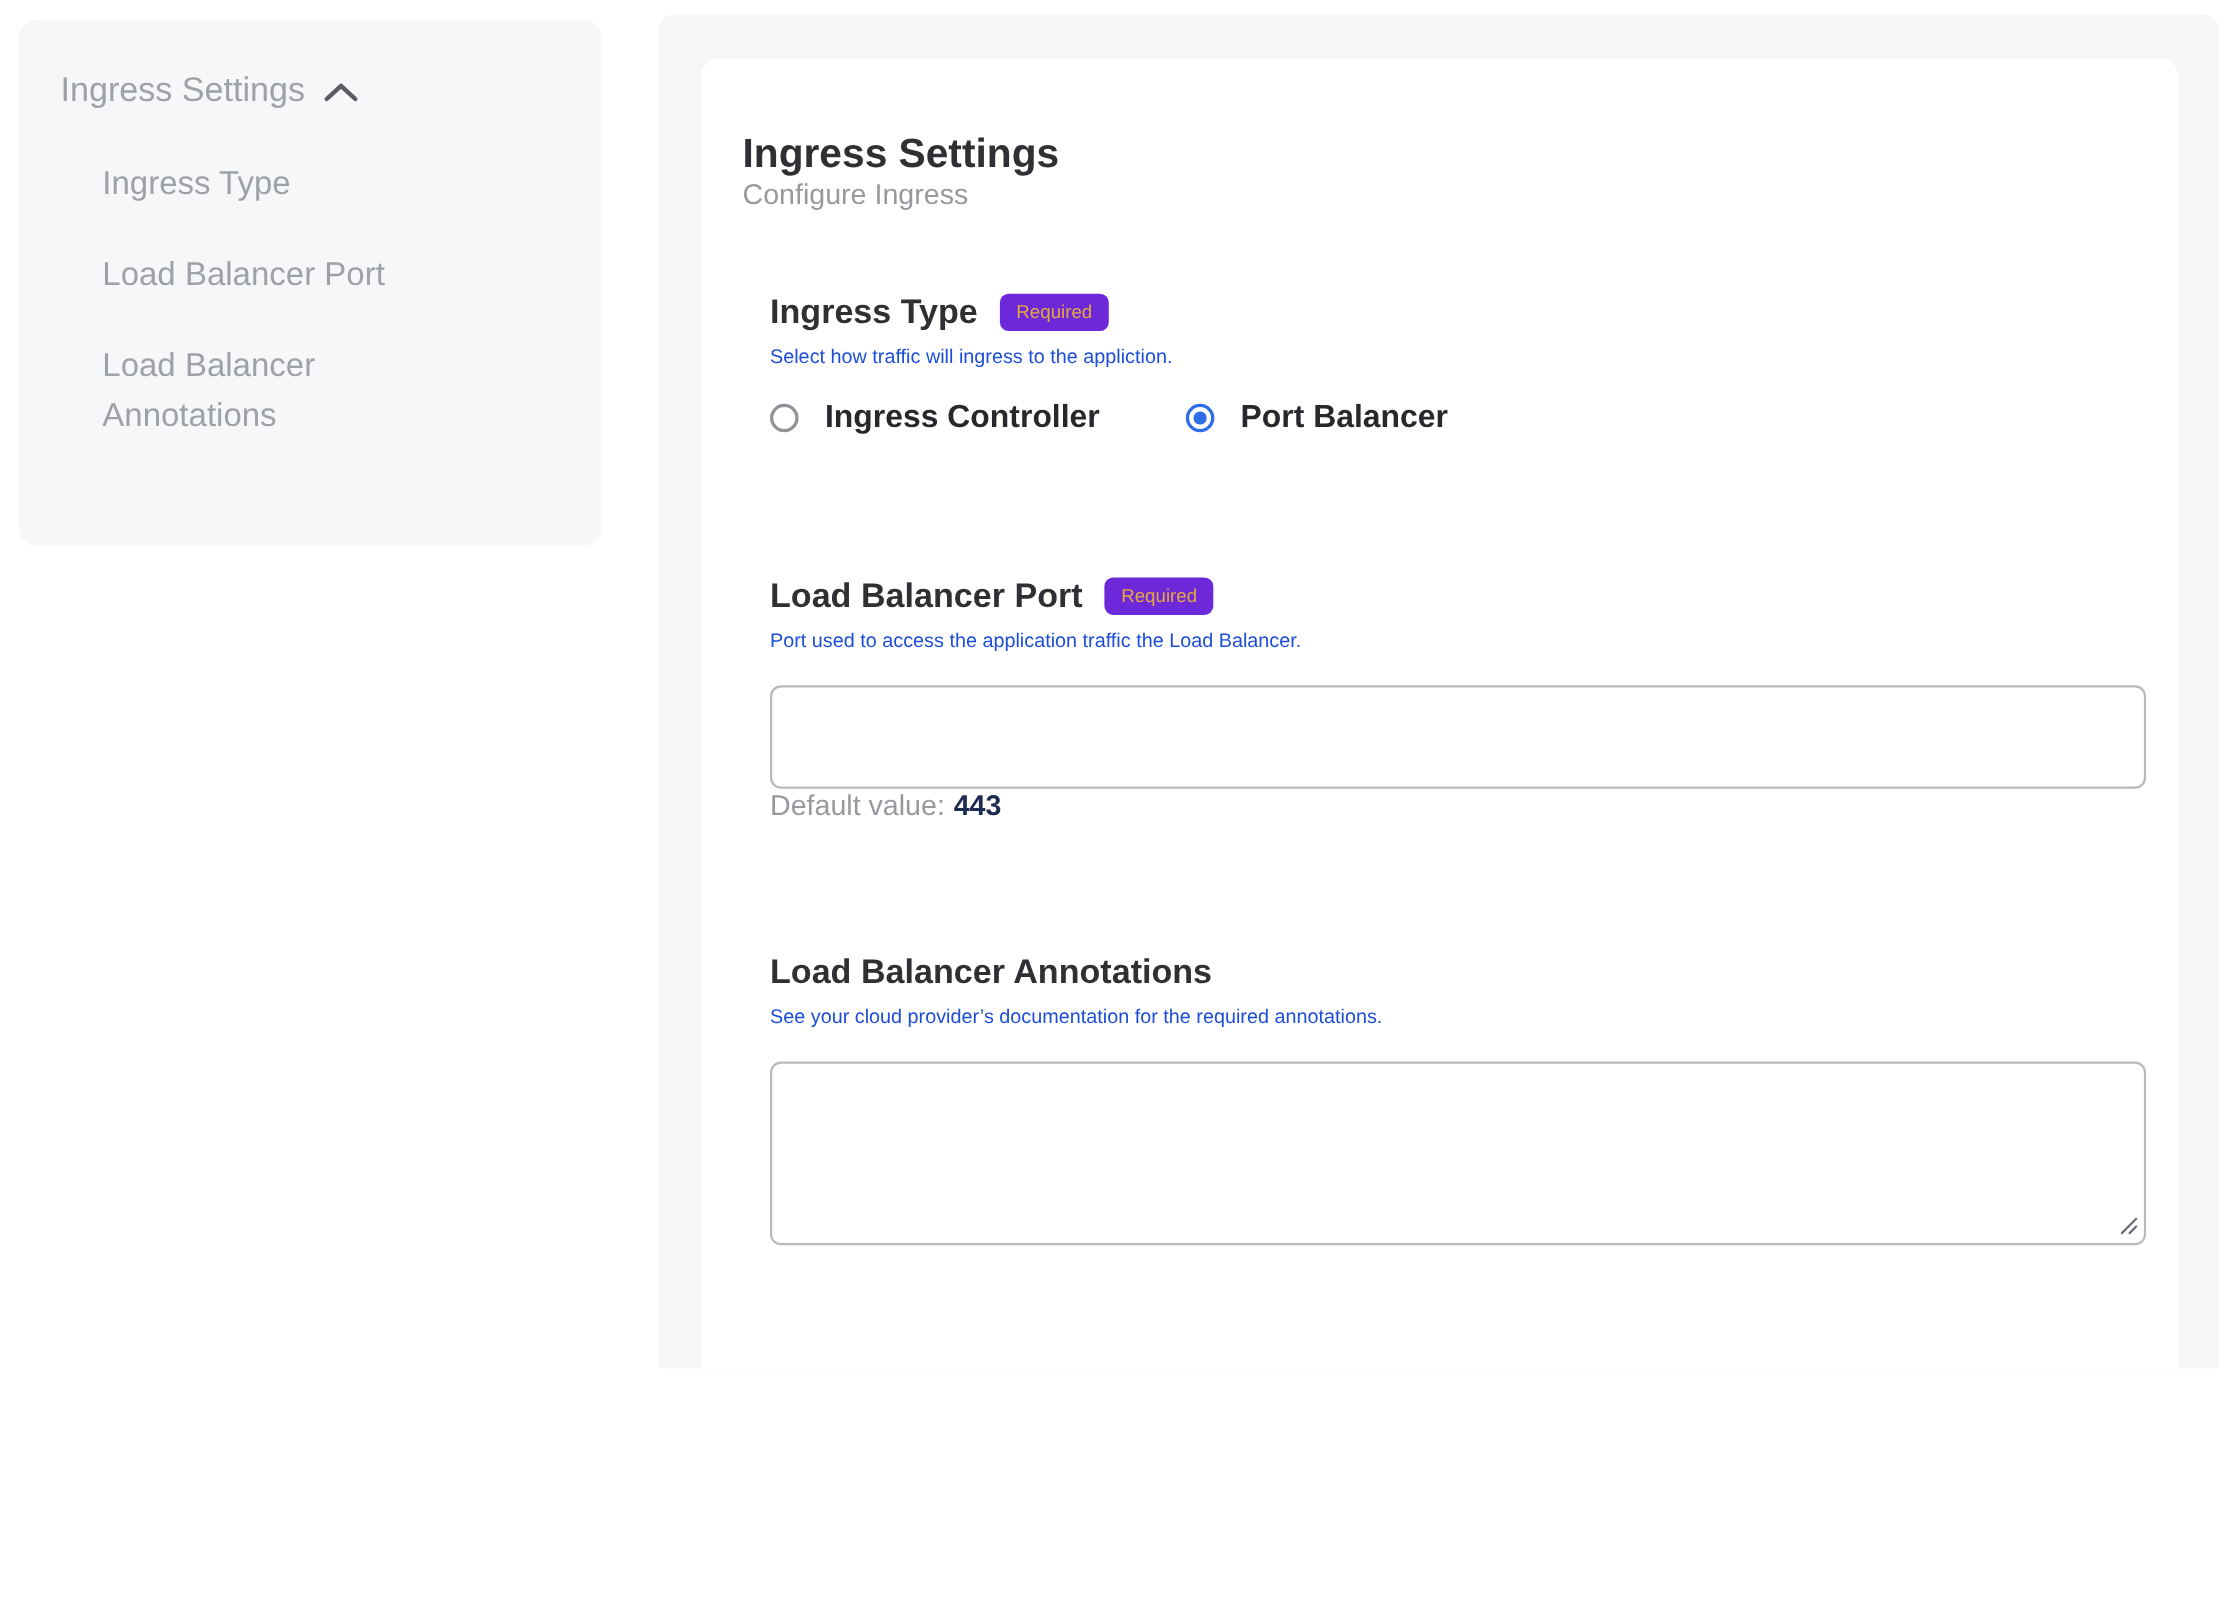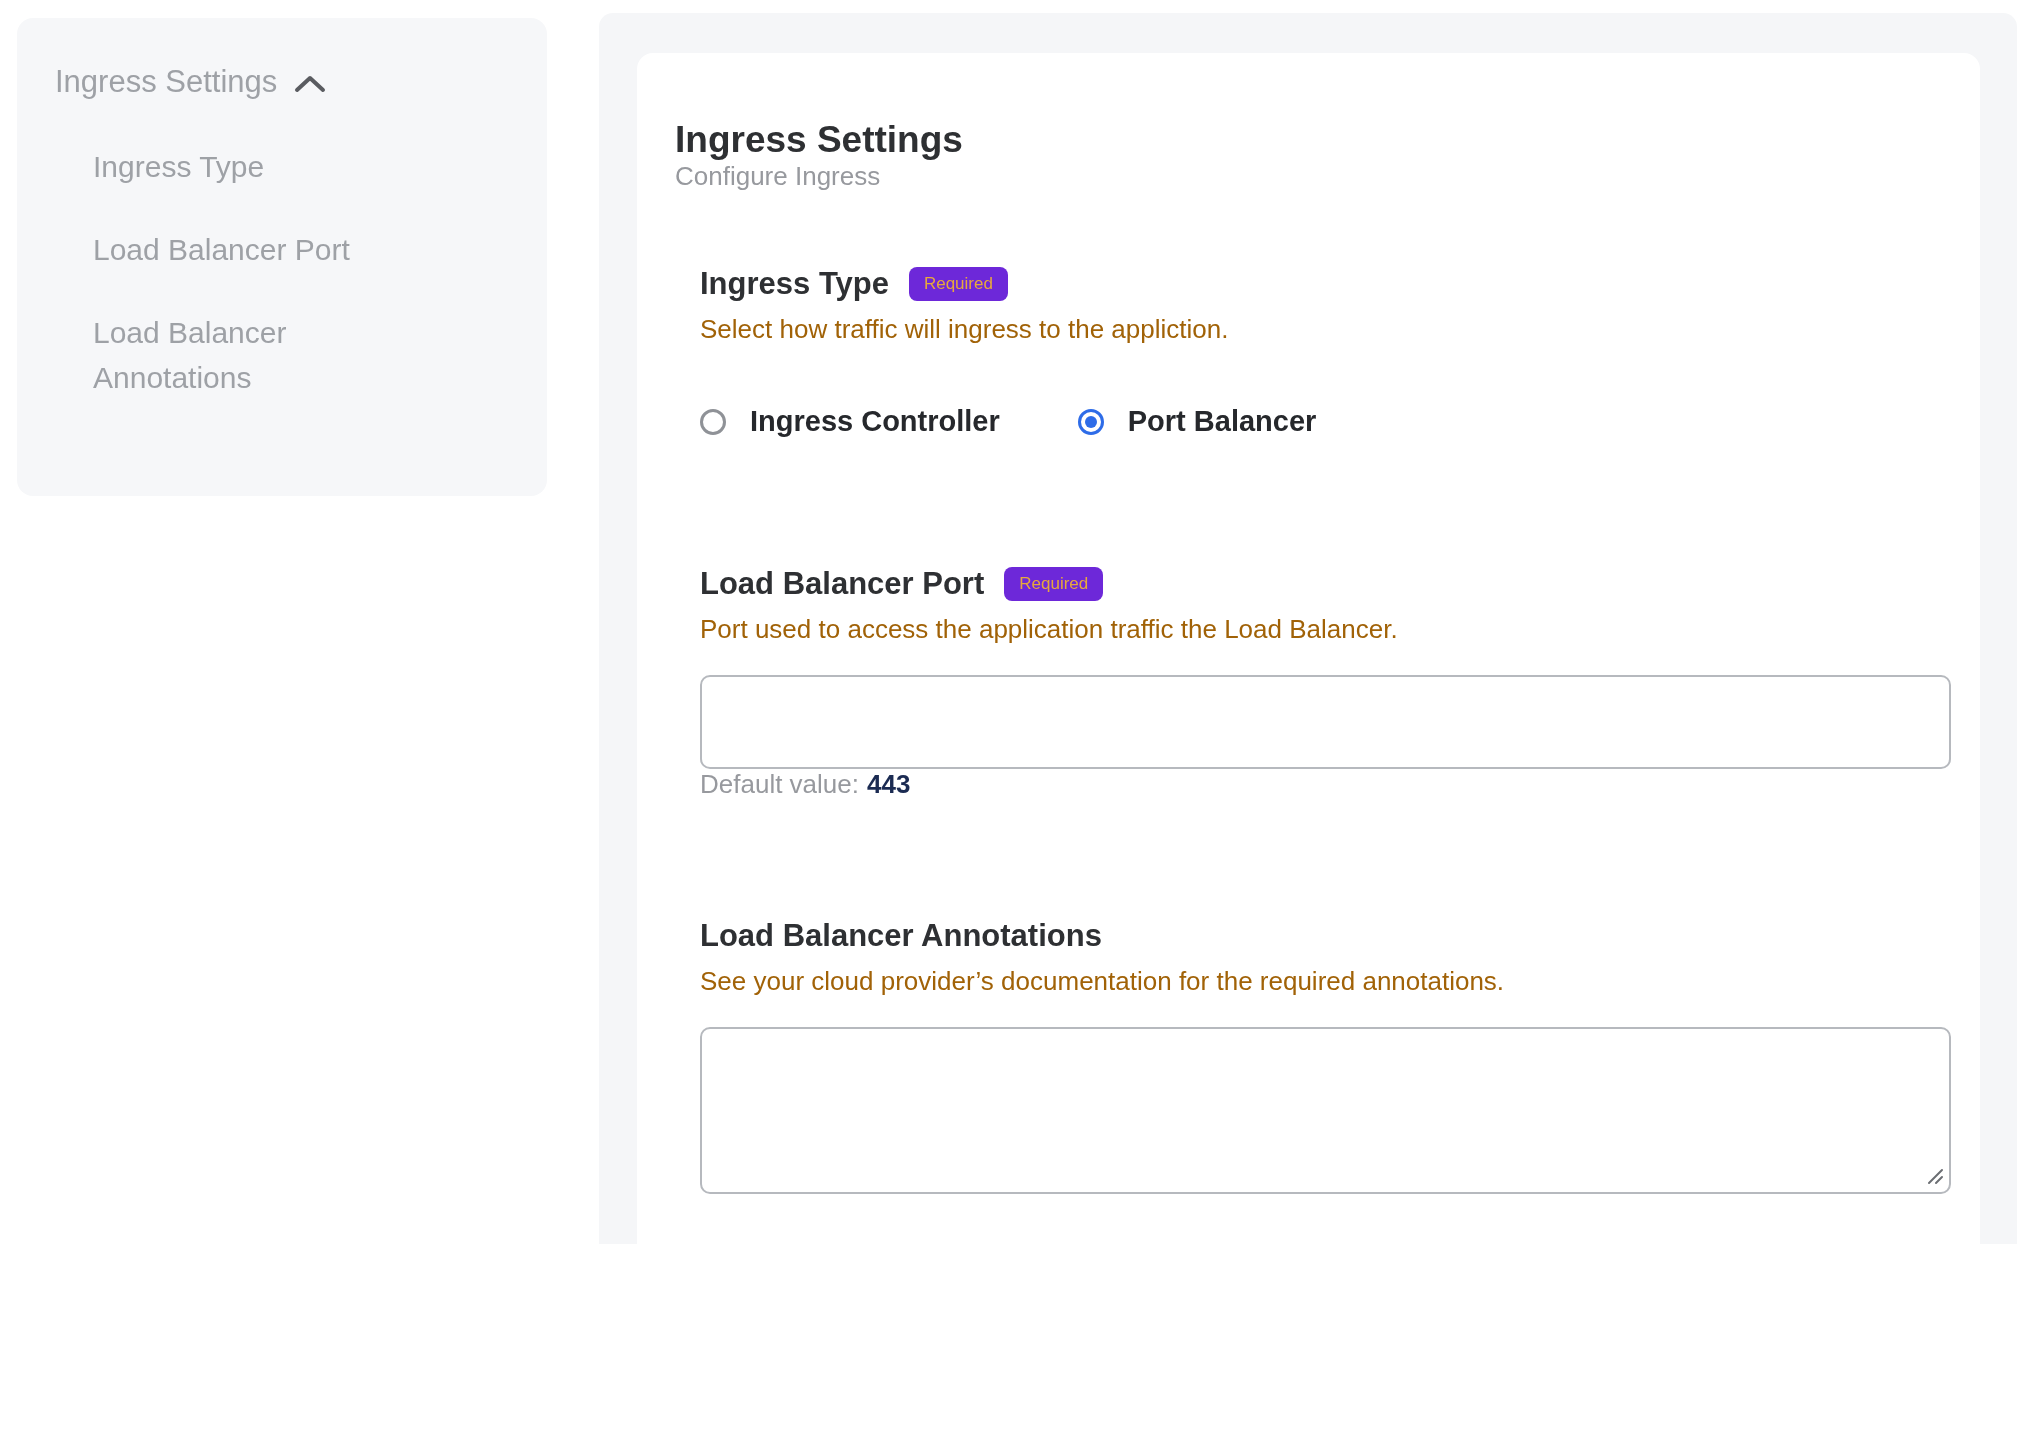--- a/index.html
+++ b/index.html
@@ -39,24 +39,24 @@
   }
   .card-subtitle{font-size:26px;color:#97999e;}
 
   .field{margin-left:25px;}
   .field-head{display:flex;align-items:center;gap:20px;}
   .field-label{font-size:31px;font-weight:bold;color:#2e3033;}
   .badge{
     background:#6d28d9;color:#e7a93c;font-size:17px;
     padding:7px 15px;border-radius:8px;
   }
-  .field-desc{margin-top:12px;font-size:26px;color:#a16207;}
+  .field-desc{margin-top:12px;font-size:18px;color:#1d4ed8;}
 
   .field-ingress-type{margin-top:74px;}
-  .radio-row{margin-top:60px;display:flex;align-items:center;gap:78px;}
+  .radio-row{margin-top:28px;display:flex;align-items:center;gap:78px;}
   .radio-option{display:inline-flex;align-items:center;gap:24px;cursor:pointer;}
   .radio-circle{
     width:20px;height:20px;border:3px solid #8f9297;border-radius:50%;
     background:#fff;display:inline-flex;align-items:center;justify-content:center;
     flex:none;
   }
   .radio-dot{display:none;width:12px;height:12px;border-radius:50%;background:#2e6ce8;}
   .radio-option.selected .radio-circle{border-color:#2e6ce8;}
   .radio-option.selected .radio-dot{display:block;}
   .radio-label{font-size:29px;font-weight:600;color:#26282c;}

